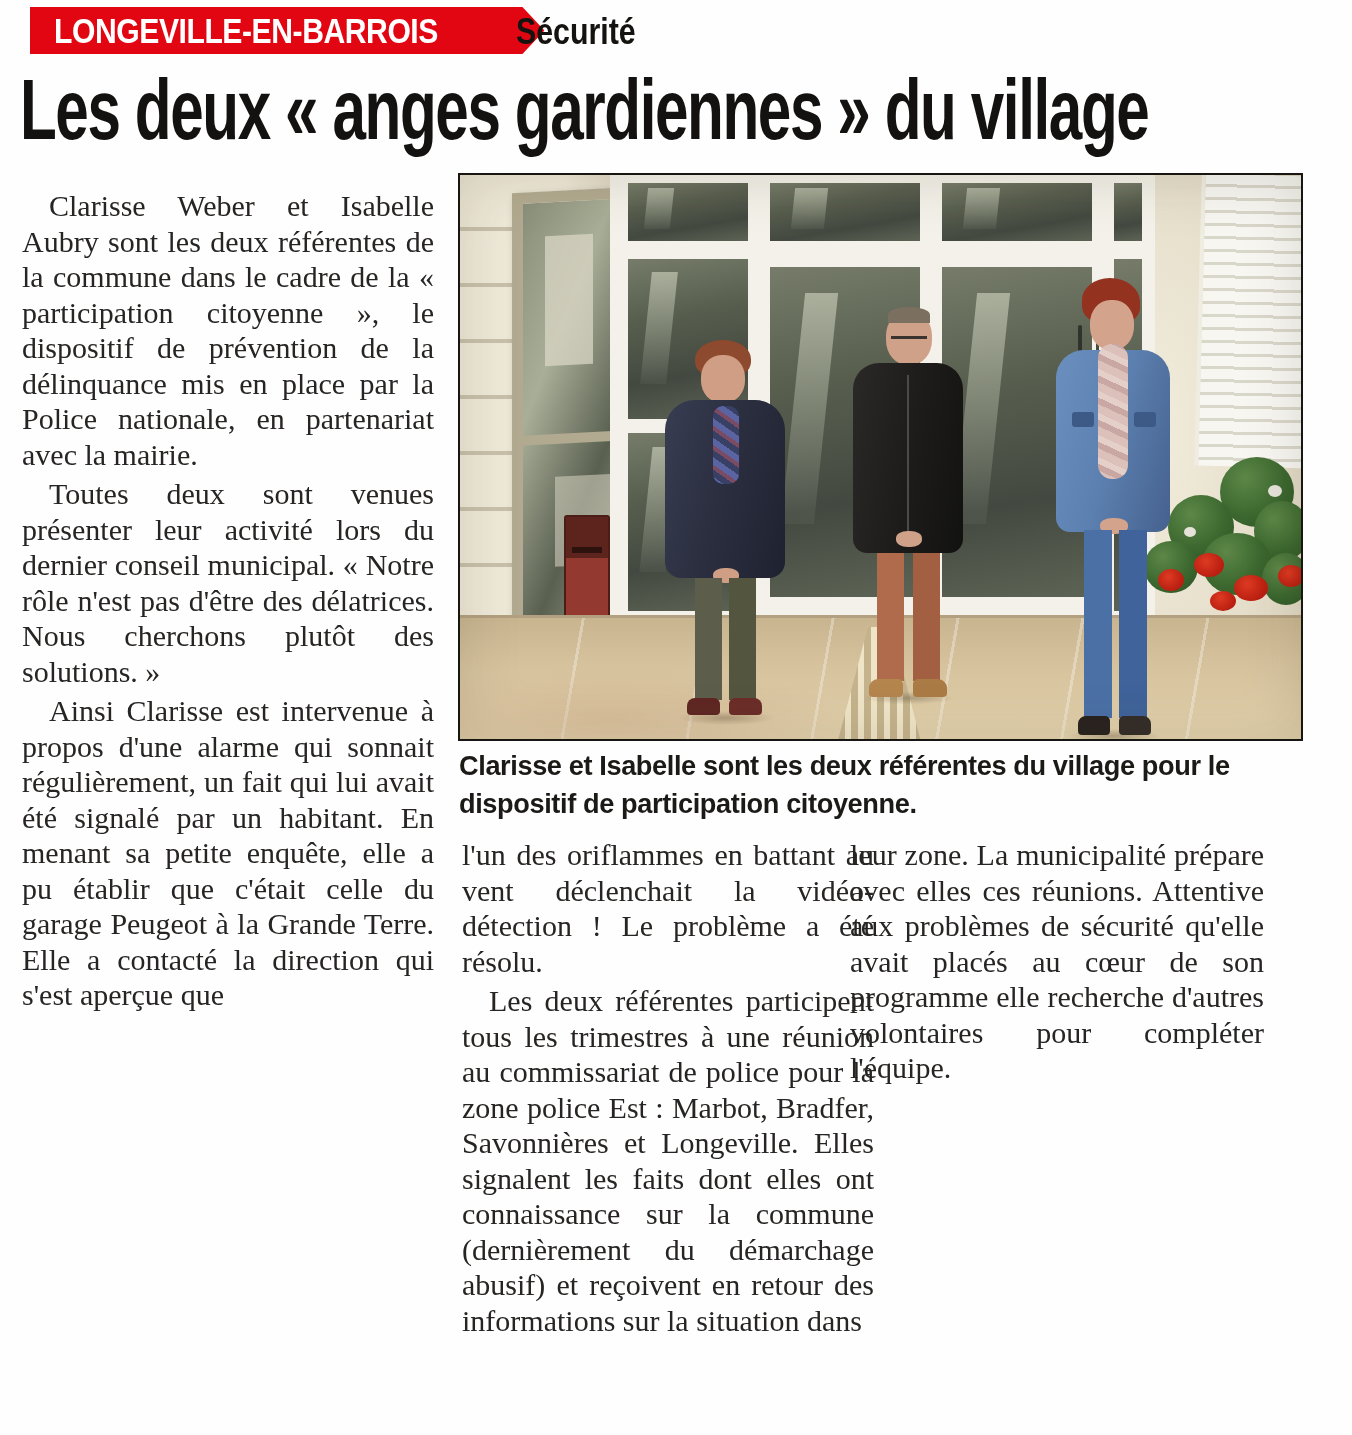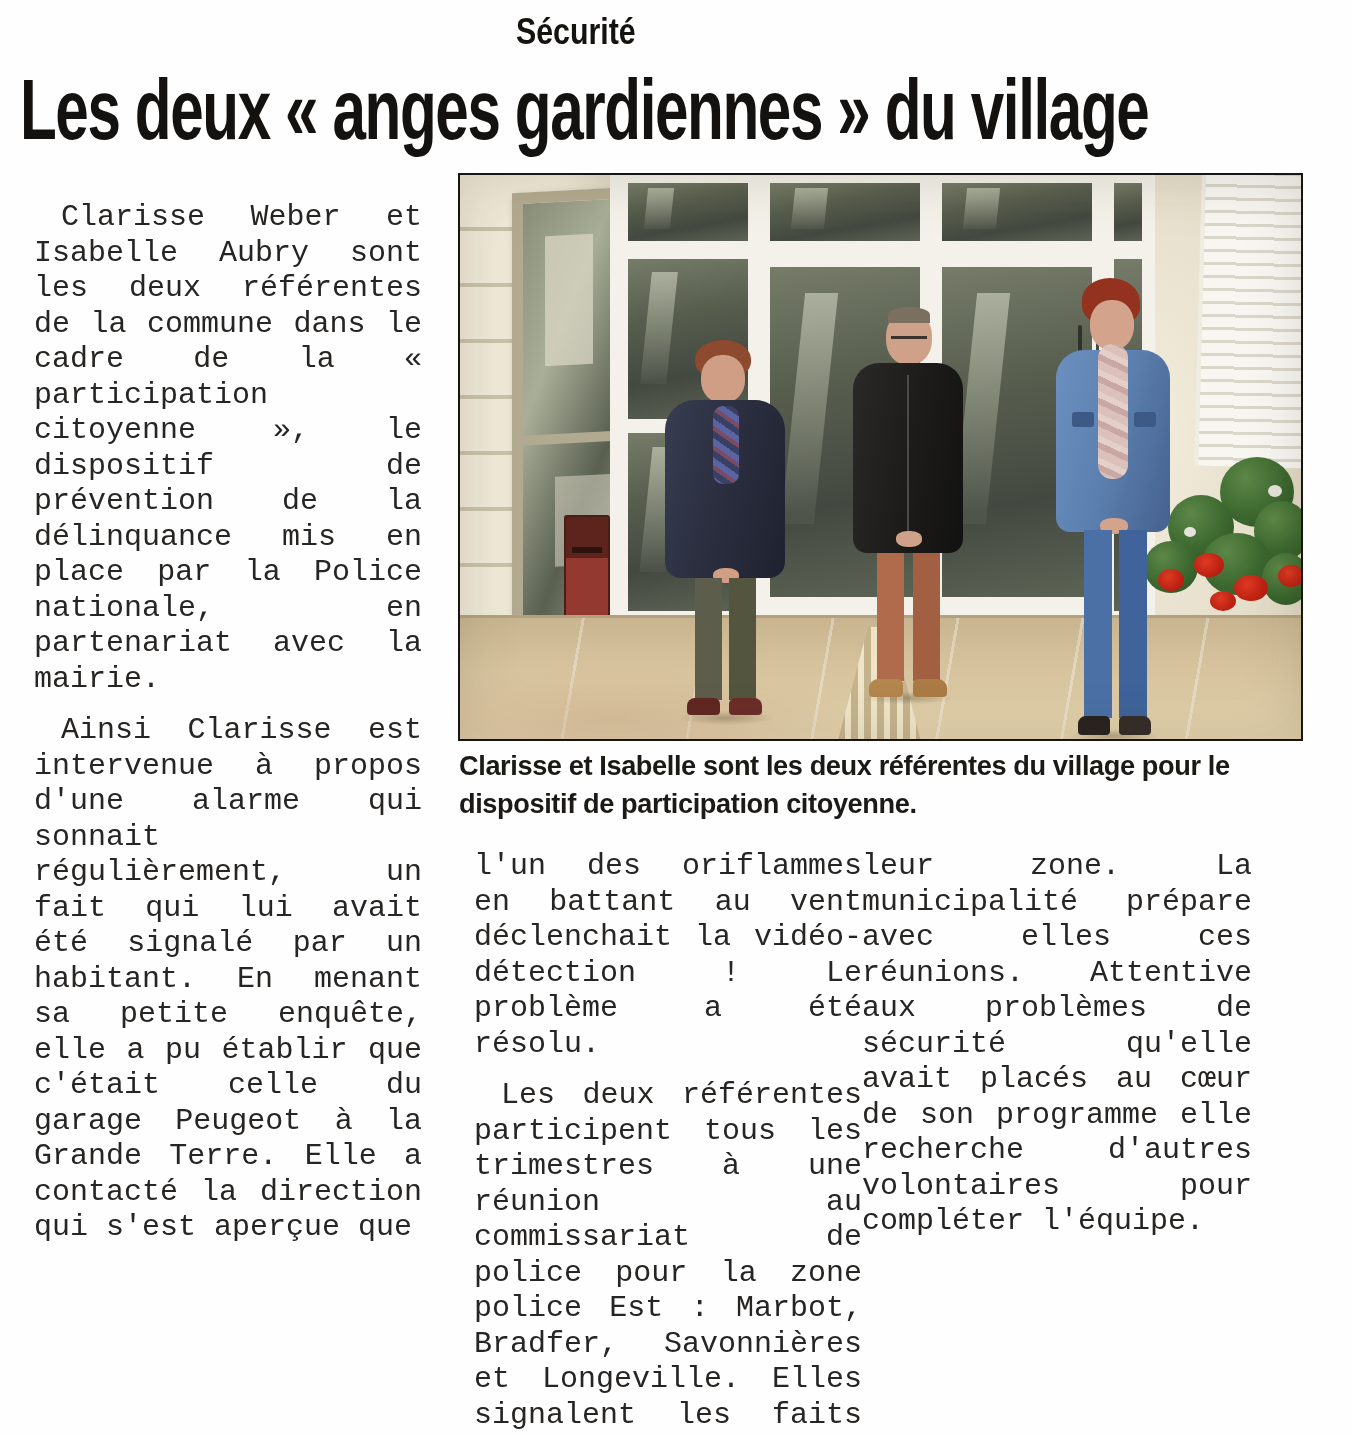--- a/index.html
+++ b/index.html
@@ -35,21 +35,21 @@
     font-size: 86px; line-height: 90px; color: #131210;
     white-space: nowrap; letter-spacing: -2px;
     display: inline-block; transform: scaleX(0.70); transform-origin: 0 0;
   }
   
   .col {
     position: absolute; width: 420px;
     font-size: 30px; line-height: 35.5px; color: #272523;
     text-align: justify; hyphens: auto; -webkit-hyphens: auto;
   }
-  .col p { text-indent: 27px; margin: 16px; font-family: Liberation Mono, monospace; }
+  .col p { text-indent: 27px; margin: 4px; }
   .col p.cont { text-indent: 0; }
   .col p.break { overflow-wrap: anywhere; }
   .col-1 { left: 18px;  top: 184px; }
   .col-2 { left: 458px; top: 833px; }
   .col-3 { left: 846px; top: 833px; width: 422px; }
   
   .caption {
     position: absolute; left: 459px; top: 747px; width: 872px;
     font-family: "Liberation Sans", sans-serif; font-weight: 700;
     font-size: 28px; line-height: 38px; color: #1b1a17;
@@ -181,26 +181,30 @@
   .pc-boot-l { left: 22px; top: 438px; width: 32px; height: 19px; background: #28221f; border-radius: 8px 5px 4px 4px; }
   .pc-boot-r { left: 63px; top: 438px; width: 32px; height: 19px; background: #332c28; border-radius: 5px 8px 4px 4px; }
   .pc-shadow { left: -8px; top: 448px; width: 132px; height: 20px; }
   .photo-vignette { left:0; top:0; width:845px; height:568px; box-shadow: inset 0 0 60px rgba(70,60,40,.18); }
 </style>
 </head>
 <body>
 
 <div class="page">
 
+  <div class="kicker-banner">
+    <span>LONGEVILLE-EN-BARROIS</span>
+  </div>
   <div class="section-label">Sécurité</div>
 
   <h1 class="headline">Les deux « anges gardiennes » du village</h1>
 
   <div class="col col-1">
     <p>Clarisse Weber et Isabelle Aubry sont les deux référentes de la commune dans le cadre de la « participation citoyenne », le dispositif de prévention de la délinquance mis en place par la Police nationale, en partenariat avec la mairie.</p>
+    <p>Toutes deux sont venues présenter leur activité lors du dernier conseil municipal. « Notre rôle n'est pas d'être des délatrices. Nous cherchons plutôt des solutions. »</p>
     <p>Ainsi Clarisse est intervenue à propos d'une alarme qui sonnait régulièrement, un fait qui lui avait été signalé par un habitant. En menant sa petite enquête, elle a pu établir que c'était celle du garage Peugeot à la Grande Terre. Elle a contacté la direction qui s'est aperçue que</p>
   </div>
 
   <div class="photo">
     <div class="ph wall-left"></div>
     <div class="ph notice-board"></div>
     <div class="ph board-paper-white1"></div>
     <div class="ph board-paper-yellow"></div>
     <div class="ph board-paper-white2"></div>
     <div class="ph board-bar"></div>

